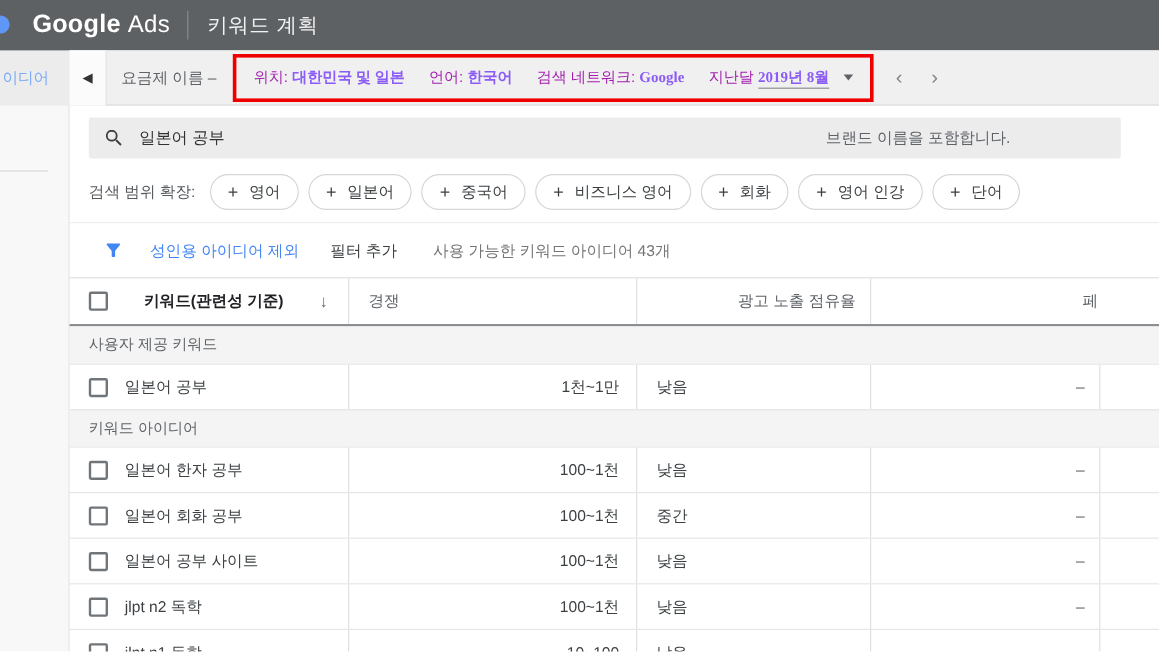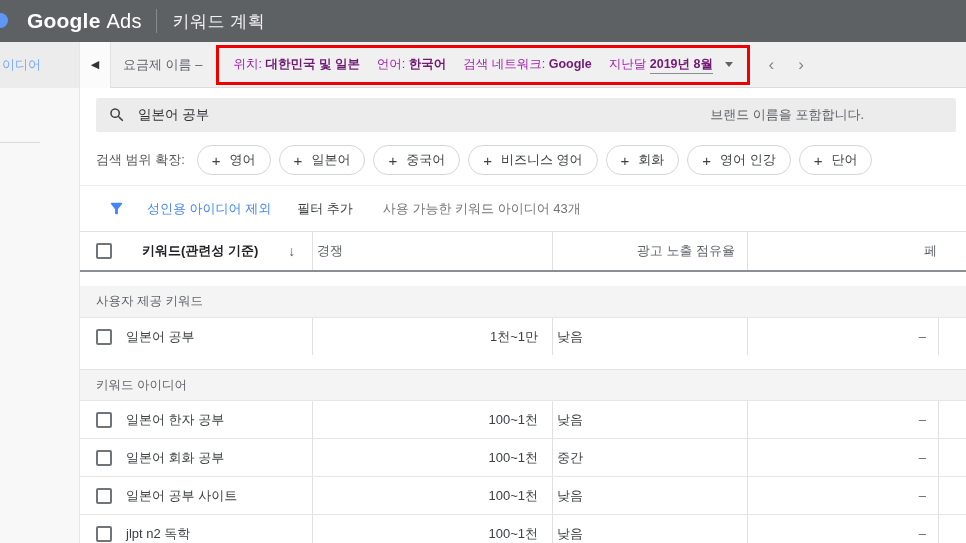--- a/index.html
+++ b/index.html
@@ -13,37 +13,37 @@
   .logo-dot { position:absolute; left:-7px; top:13px; width:15px; height:15px;
     border-radius:50%; background:#5e97f6; }
   .logo { margin-left:27px; font-size:20px; color:#fff; letter-spacing:.2px; display:flex; align-items:baseline; gap:6px; }
   .logo .g { font-weight:700; font-size:21px; }
   .logo .ads { font-weight:400; }
   .topbar-sep { width:1px; height:24px; background:#888b8e; margin:0 16px 0 14px; }
   .topbar-title { color:#f1f2f2; font-size:17px; letter-spacing:.5px; }
 
   
   .frame { display:flex; height:501px; }
-  .sidebar { width:80px; background:#f8f8f8; border-right:1px solid #e6e6e6; flex:none; }
+  .sidebar { width:58px; background:#f8f8f8; border-right:1px solid #e6e6e6; flex:none; }
   .sb-selected { height:46px; background:#ececec; display:flex; align-items:center;
     color:#7baaf7; font-size:13px; padding-left:2px; cursor:pointer; }
   .sb-divider { margin-top:54px; width:40px; border-top:1px solid #d9d9d9; }
   .main { flex:1; min-width:0; }
 
   
   .toolbar { height:46px; background:#f0f0f0; border-bottom:1px solid #dbdbdb;
     display:flex; align-items:center; position:relative; }
   .back-btn { width:31px; height:46px; background:#fbfbfb; border-right:1px solid #e2e2e2;
     display:flex; align-items:center; justify-content:center; color:#333; font-size:11px; cursor:pointer; }
   .plan-name { margin:0 14px 0 12px; color:#5f6368; white-space:nowrap; }
   .red-box { display:flex; align-items:center; justify-content:space-between;
     width:534px; height:40px; border:3px solid #ee0000; padding:0 14px; flex:none; }
   .tb-pair { white-space:nowrap; font-size:12.5px; }
   .tb-pair .lbl { color:#a21caf; }
-  .tb-pair .val { color:#701a75; font-weight:700; }
+  .tb-pair .val { color:#8b5cf6; font-weight:700;font-family:Liberation Serif, serif; }
   .month .val { border-bottom:1px solid #8b8f93; padding-bottom:2px; }
   .caret-down { display:inline-block; width:0; height:0; border-left:4px solid transparent;
     border-right:4px solid transparent; border-top:5px solid #5f6368; margin-left:9px; vertical-align:middle; }
   .pager { display:flex; gap:24px; margin-left:18px; color:#80868b; font-size:17px; }
   .pager span { cursor:pointer; }
 
   
   .search-wrap { padding:10px 0 0 16px; }
   .search-bar { width:860px; height:34px; background:#ececec; border-radius:2px;
     display:flex; align-items:center; padding:0 12px; position:relative; }
@@ -67,29 +67,29 @@
   .f-count { color:#757575; }
 
   
   .table { border-top:1px solid #e0e0e0; }
   .t-grid { display:grid; grid-template-columns:232px 240px 195px 191px 1fr; align-items:center; }
   .t-head { height:40px; border-bottom:2px solid #8c8f92; }
   .th { font-size:13px; color:#5f6368; height:100%; display:flex; align-items:center; }
   .th.c-keyword { color:#202124; font-weight:700; padding-left:16px; gap:30px; }
   .th.c-vol,.th.c-share,.th.c-last { justify-content:flex-end; }
   .c-vol { padding-right:14px; }
-  .c-comp { padding-left:4px; }
+  .c-comp { padding-left:16px; }
   .c-share { padding-right:12px; }
   .c-last { padding-right:1px; }
   .bl { border-left:1px solid #e0e0e0; }
   .sort-arrow { color:#5f6368; font-weight:400; font-size:14px; }
   .cb { width:16px; height:16px; border:2px solid #70757a; border-radius:2px; background:#fff;
     flex:none; cursor:pointer; }
   .sec-row { height:31px; background:#f4f4f4; display:flex; align-items:center;
-    padding-left:16px; color:#5f6368; font-size:12.5px; border-top:1px solid #e4e4e4;margin-top:14px; }
+    padding-left:16px; color:#5f6368; font-size:12.5px; border-top:1px solid #e4e4e4; }
   .data-row { height:38px; border-top:1px solid #e6e6e6; }
   .data-row:first-child, .sec-row:first-child { border-top:none; }
   .td { height:100%; display:flex; align-items:center; font-size:13px; color:#3c4043; }
   .td.c-keyword { padding-left:16px; gap:14px; }
   .td.c-vol,.td.c-share { justify-content:flex-end; }
   .td.c-share { color:#5f6368; }
 </style>
 </head>
 <body>
 

